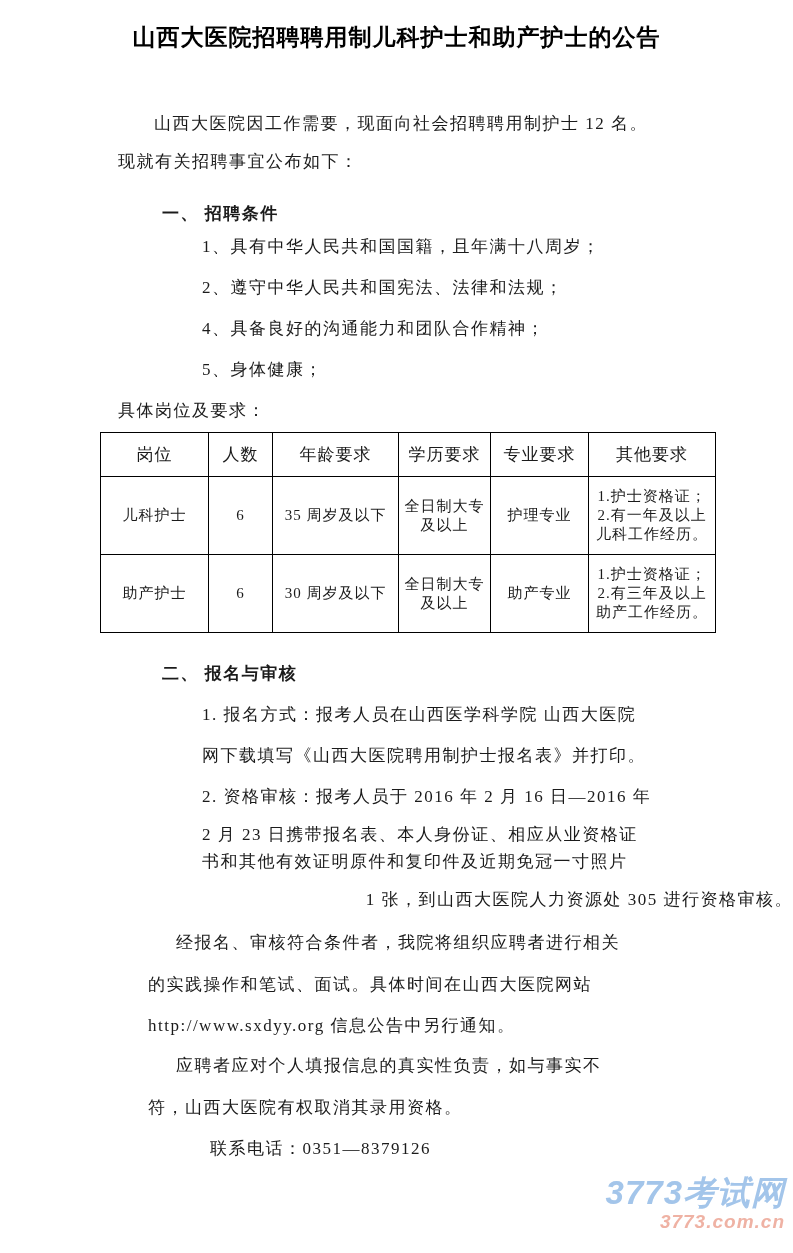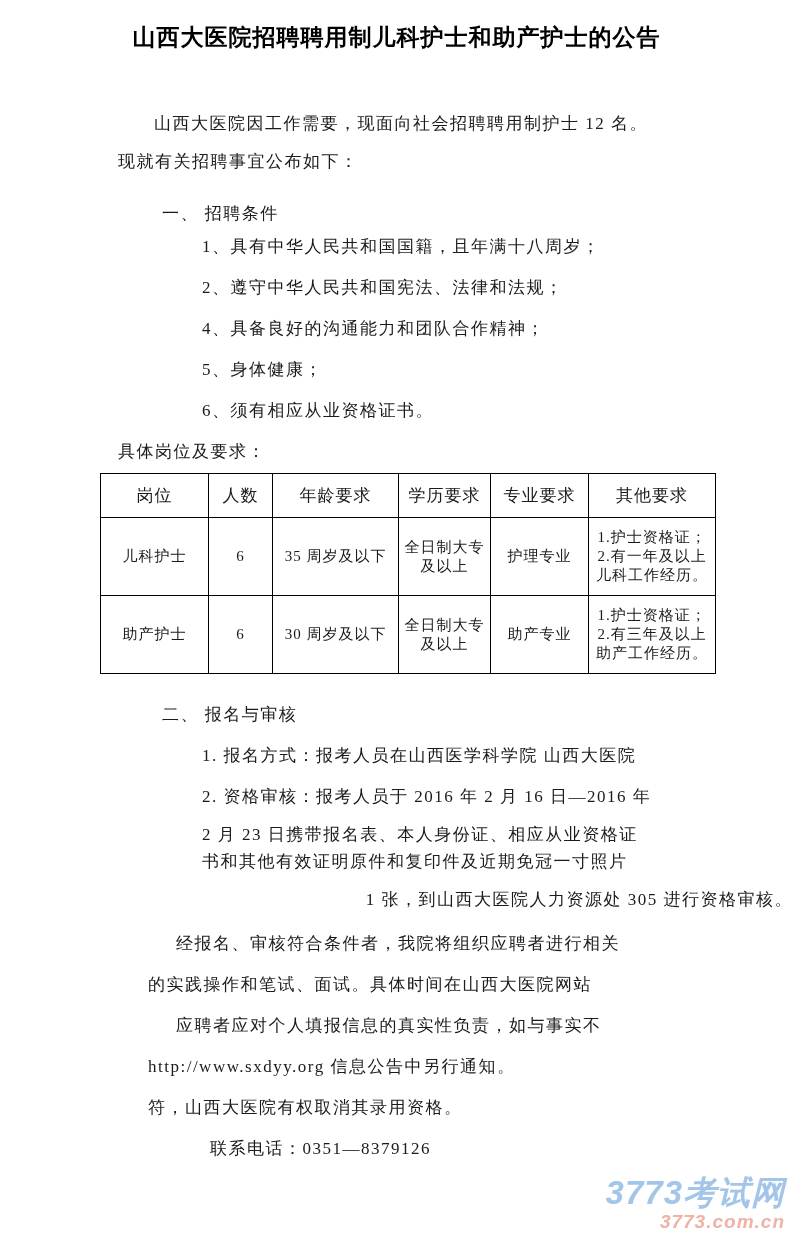--- a/index.html
+++ b/index.html
@@ -32,22 +32,22 @@
     margin: 0 0 14px 0;
     font-size: 17px;
     line-height: 26px;
     letter-spacing: 1.5px;
     white-space: pre;
   }
   
   .ml18  { margin-left: 18px; }
   .ml48  { margin-left: 48px; }
   .ml54  { margin-left: 54px; }
-  .ml62  { margin-left: 62px; }
-  .ml76  { margin-left: 76px; }
+  .ml62  { margin-left: 62px; font-weight: bold; }
+  .ml76  { margin-left: 76px; font-family: Liberation Mono, monospace; }
   .ml102 { margin-left: 102px; }
   .ml110 { margin-left: 110px; }
   
   .mb12 { margin-bottom: 12px; }
   .mb26 { margin-bottom: 26px; }
   .mb7  { margin-bottom: 7px; }
   .mb15 { margin-bottom: 15px; }
   .mb8  { margin-bottom: 8px; }
   .mb1  { margin-bottom: 1px; }
   .mb18 { margin-bottom: 18px; text-align: right; }
@@ -114,21 +114,20 @@
 
   <p class="line ml54 mb12">山西大医院因工作需要，现面向社会招聘聘用制护士 12 名。</p>
   <p class="line ml18 mb26">现就有关招聘事宜公布如下：</p>
 
   <p class="line ml62 mb7">一、 招聘条件</p>
 
   <p class="line ml102 mb15">1、具有中华人民共和国国籍，且年满十八周岁；</p>
   <p class="line ml102 mb15">2、遵守中华人民共和国宪法、法律和法规；</p>
   <p class="line ml102 mb15">4、具备良好的沟通能力和团队合作精神；</p>
   <p class="line ml102 mb15">5、身体健康；</p>
-  <p class="line ml102 mb15">6、须有相应从业资格证书。</p>
 
   <p class="line ml18 mb8">具体岗位及要求：</p>
 
   <table class="req">
     <colgroup>
       <col style="width:108px">
       <col style="width:64px">
       <col style="width:126px">
       <col style="width:92px">
       <col style="width:98px">
@@ -166,30 +165,31 @@
         <td class="cell-pre other-cell">1.护士资格证；
 2.有三年及以上
 助产工作经历。</td>
       </tr>
     </tbody>
   </table>
 
   <p class="line ml62 mb15">二、 报名与审核</p>
 
   <p class="line ml102 mb15">1. 报名方式：报考人员在山西医学科学院 山西大医院</p>
+  <p class="line ml102 mb15">网下载填写《山西大医院聘用制护士报名表》并打印。</p>
   <p class="line ml102 mb12">2. 资格审核：报考人员于 2016 年 2 月 16 日—2016 年</p>
   <p class="line ml102 mb1">2 月 23 日携带报名表、本人身份证、相应从业资格证</p>
   <p class="line ml102 mb12">书和其他有效证明原件和复印件及近期免冠一寸照片</p>
   <p class="line ml102 mb18">1 张，到山西大医院人力资源处 305 进行资格审核。</p>
 
   <p class="line ml76 mb15">经报名、审核符合条件者，我院将组织应聘者进行相关</p>
   <p class="line ml48 mb15">的实践操作和笔试、面试。具体时间在山西大医院网站</p>
+  <p class="line ml48 mb15">http://www.sxdyy.org 信息公告中另行通知。</p>
+
   <p class="line ml76 mb15">应聘者应对个人填报信息的真实性负责，如与事实不</p>
-
-  <p class="line ml48 mb15">http://www.sxdyy.org 信息公告中另行通知。</p>
   <p class="line ml48 mb15">符，山西大医院有权取消其录用资格。</p>
 
   <p class="line ml110">联系电话：0351—8379126</p>
 
   <div class="watermark">
     <div class="wm-site">3773考试网</div>
     <div class="wm-domain">3773.com.cn</div>
   </div>
 
 </div>

